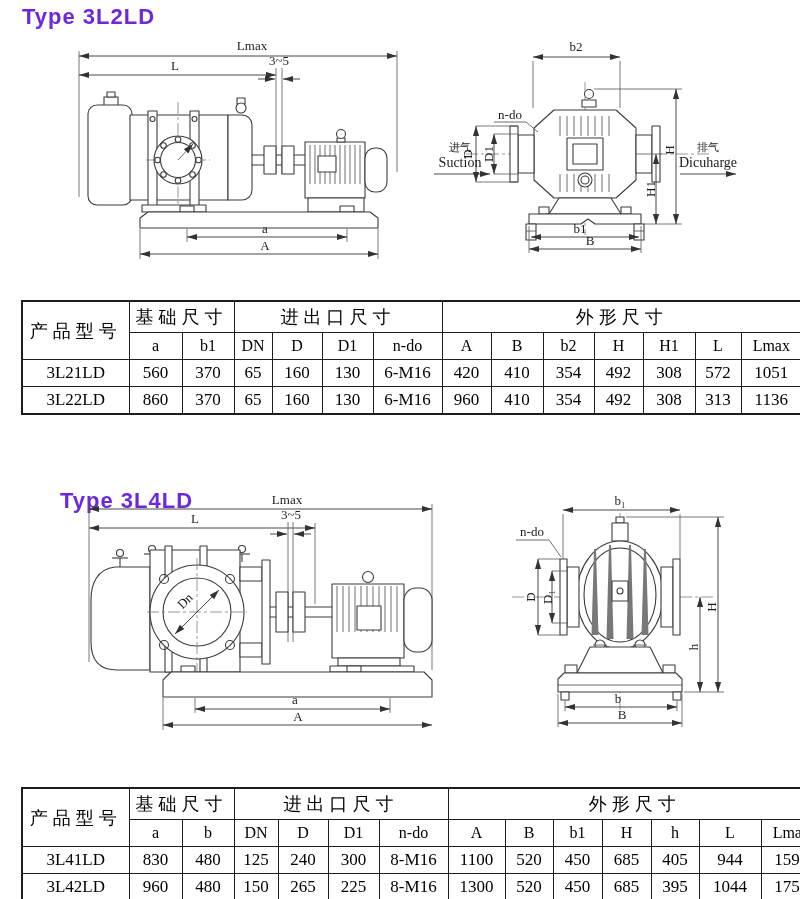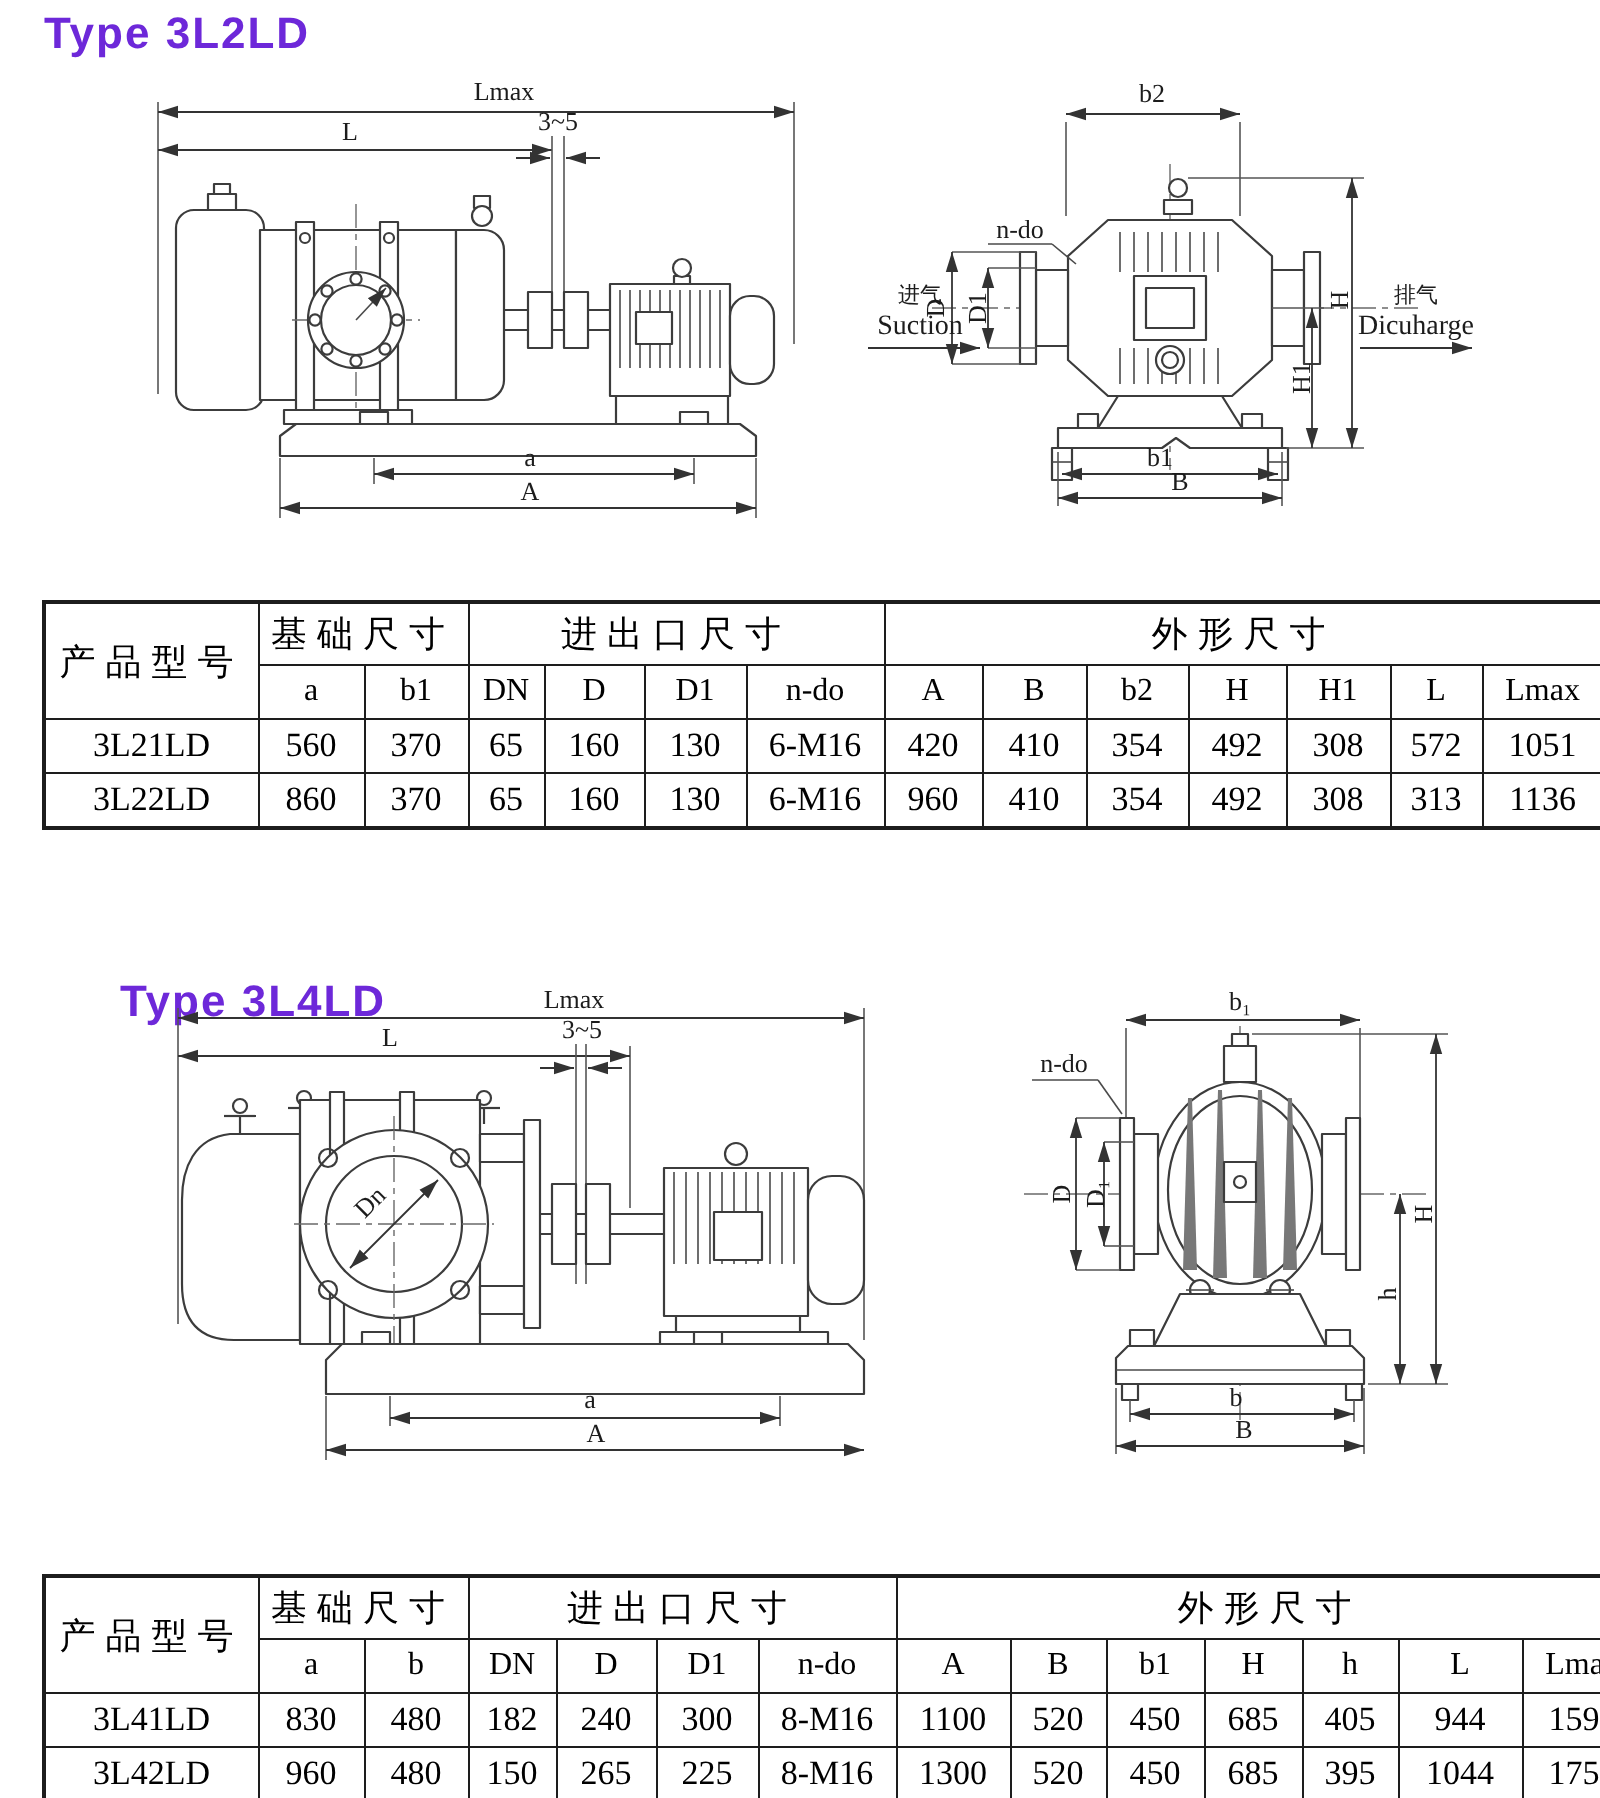--- a/index.html
+++ b/index.html
@@ -480,21 +480,21 @@
       <td>b1</td>
       <td>H</td>
       <td>h</td>
       <td>L</td>
       <td>Lmax</td>
     </tr>
     <tr>
       <td>3L41LD</td>
       <td>830</td>
       <td>480</td>
-      <td>182</td>
+      <td>125</td>
       <td>240</td>
       <td>300</td>
       <td>8-M16</td>
       <td>1100</td>
       <td>520</td>
       <td>450</td>
       <td>685</td>
       <td>405</td>
       <td>944</td>
       <td>1594</td>

